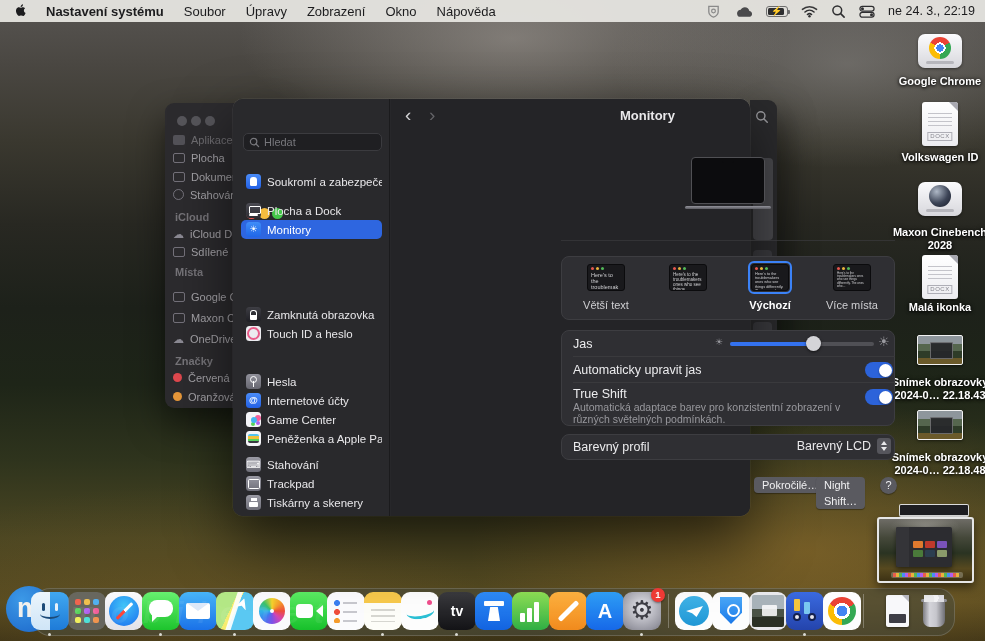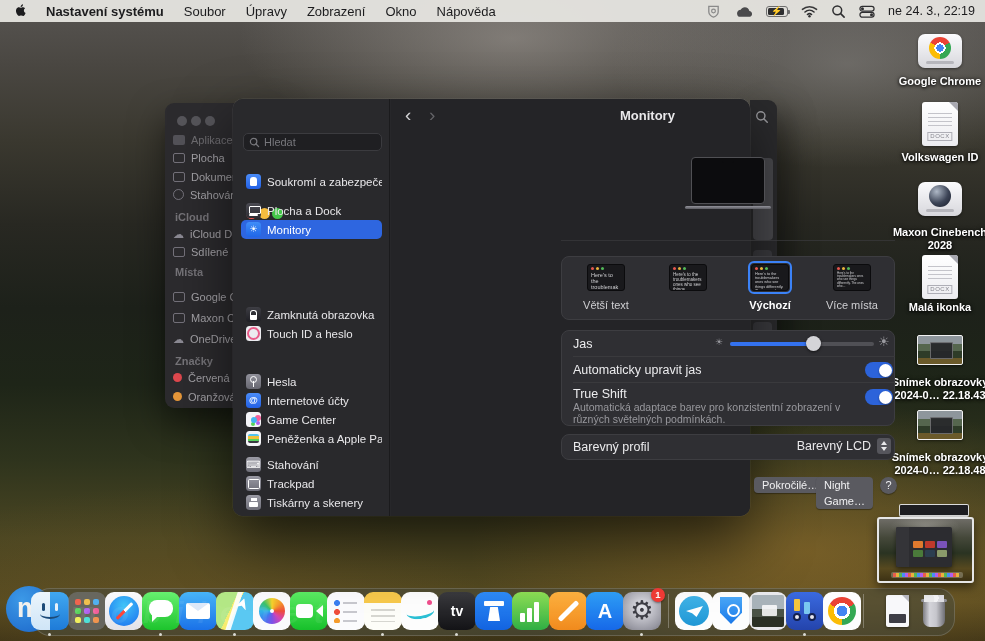--- a/index.html
+++ b/index.html
@@ -501,21 +501,21 @@
     <span class="rowlab" style="left:182px;top:288px">True Shift</span>
     <div class="subtext" style="left:182px;top:302px;width:285px">Automatická adaptace barev pro konzistentní zobrazení v různých světelných podmínkách.</div>
     <div class="toggle" style="left:474px;top:290px"></div>
 
     <div class="gbox" style="top:335px;height:26px"></div>
     <span class="rowlab" style="left:182px;top:341px">Barevný profil</span>
     <span id="ddvalue">Barevný LCD</span>
     <span id="ddstep"></span>
 
     <span class="btn" style="left:363px;top:378px">Pokročilé…</span>
-    <span class="btn" style="left:425px;top:378px">Night Game…</span>
+    <span class="btn" style="left:425px;top:378px">Night Shift…</span>
     <span id="helpbtn" style="left:489px;top:378px">?</span>
   </div>
 </div>
 
 <div id="prev-partial"></div>
 <div id="preview">
   <span class="mwin">
     <span class="msb"></span>
     <span class="sq" style="left:17px;top:14px;background:#e07a2e"></span>
     <span class="sq" style="left:29px;top:14px;background:#c0392b"></span>

